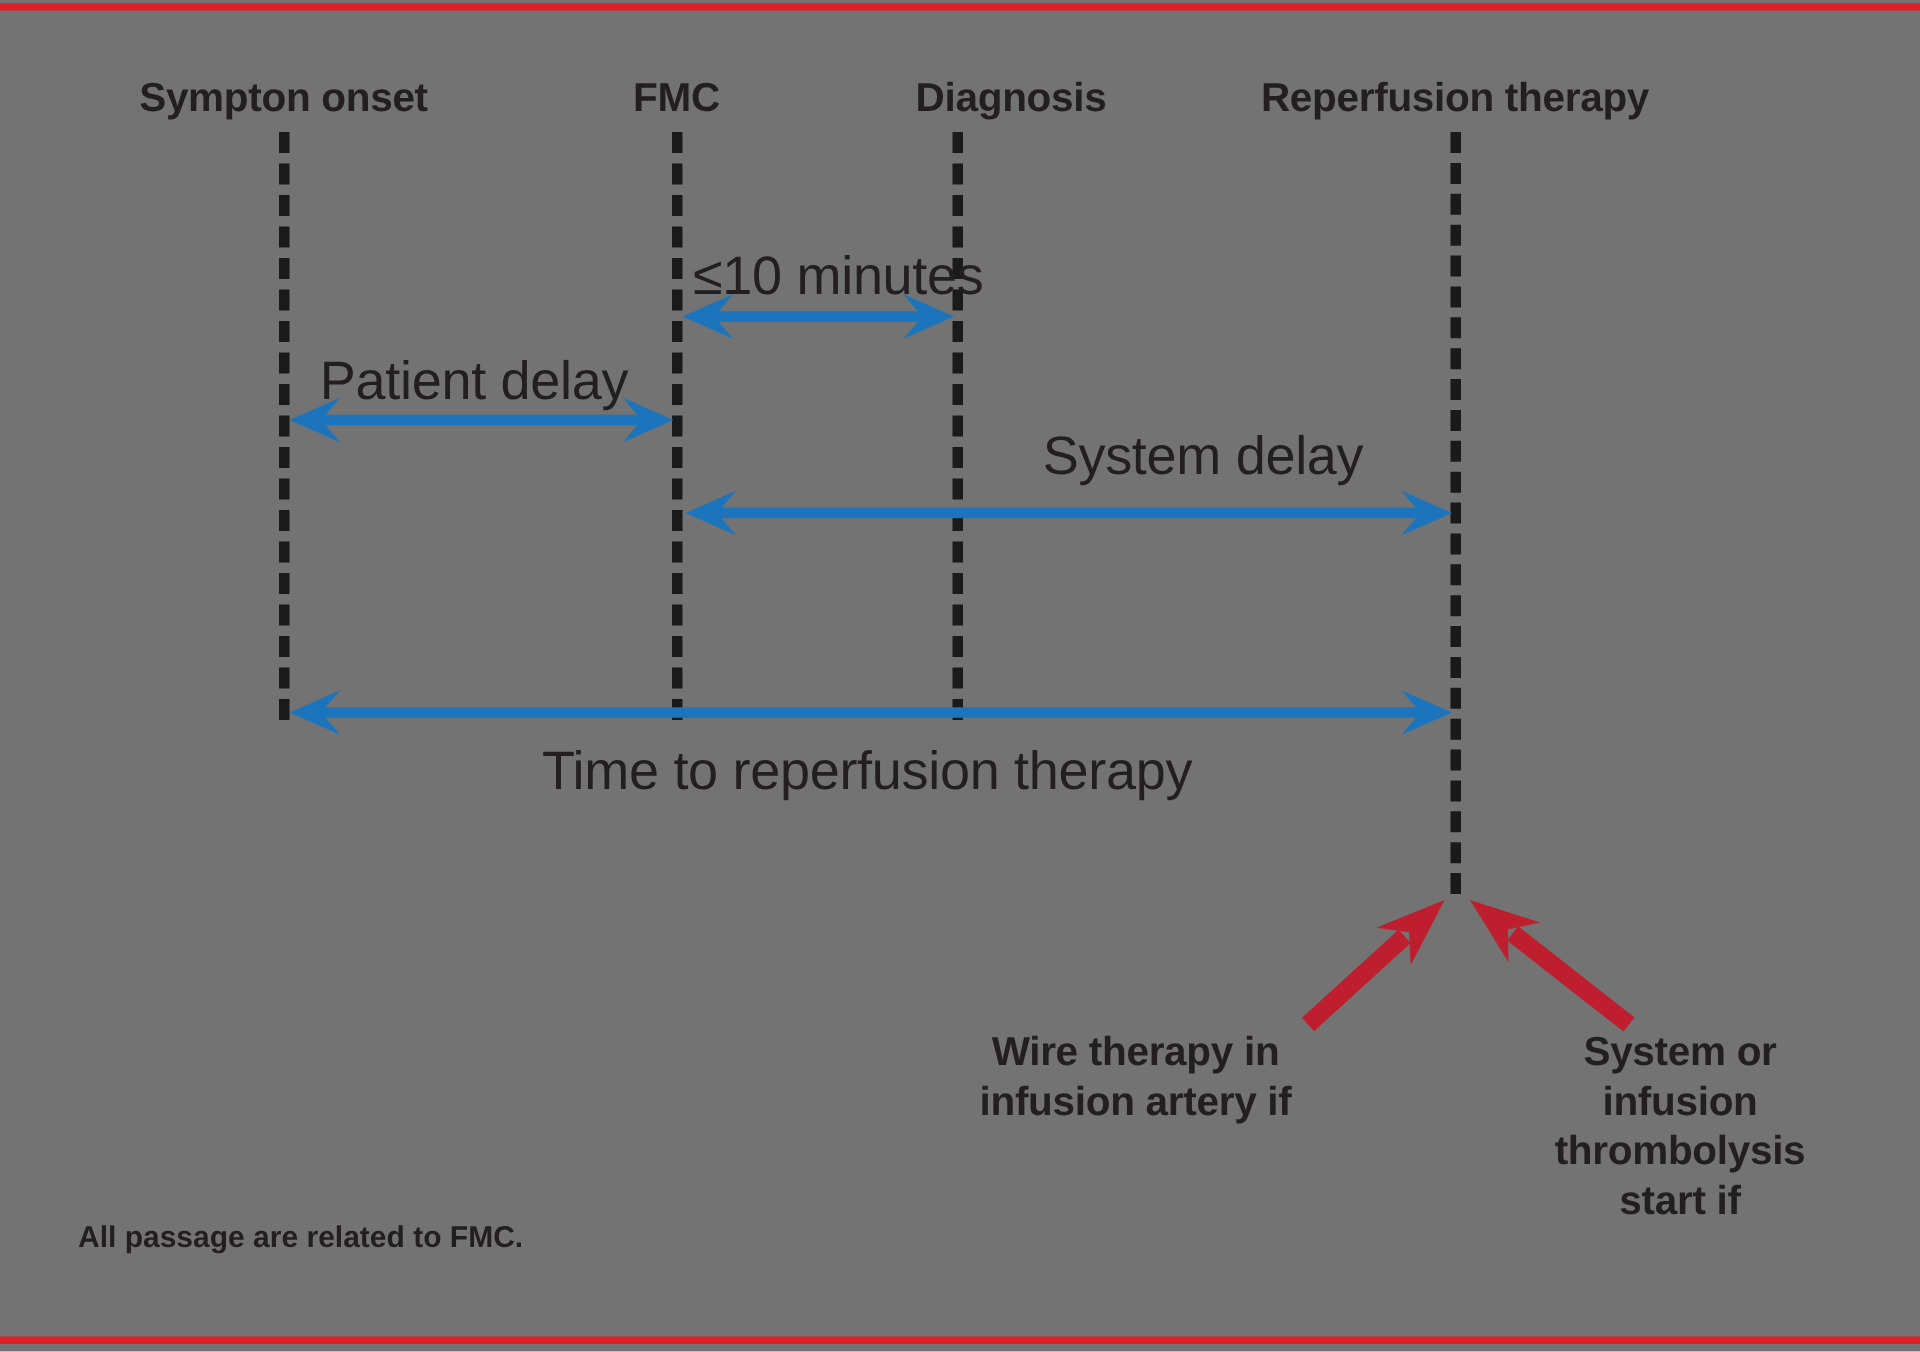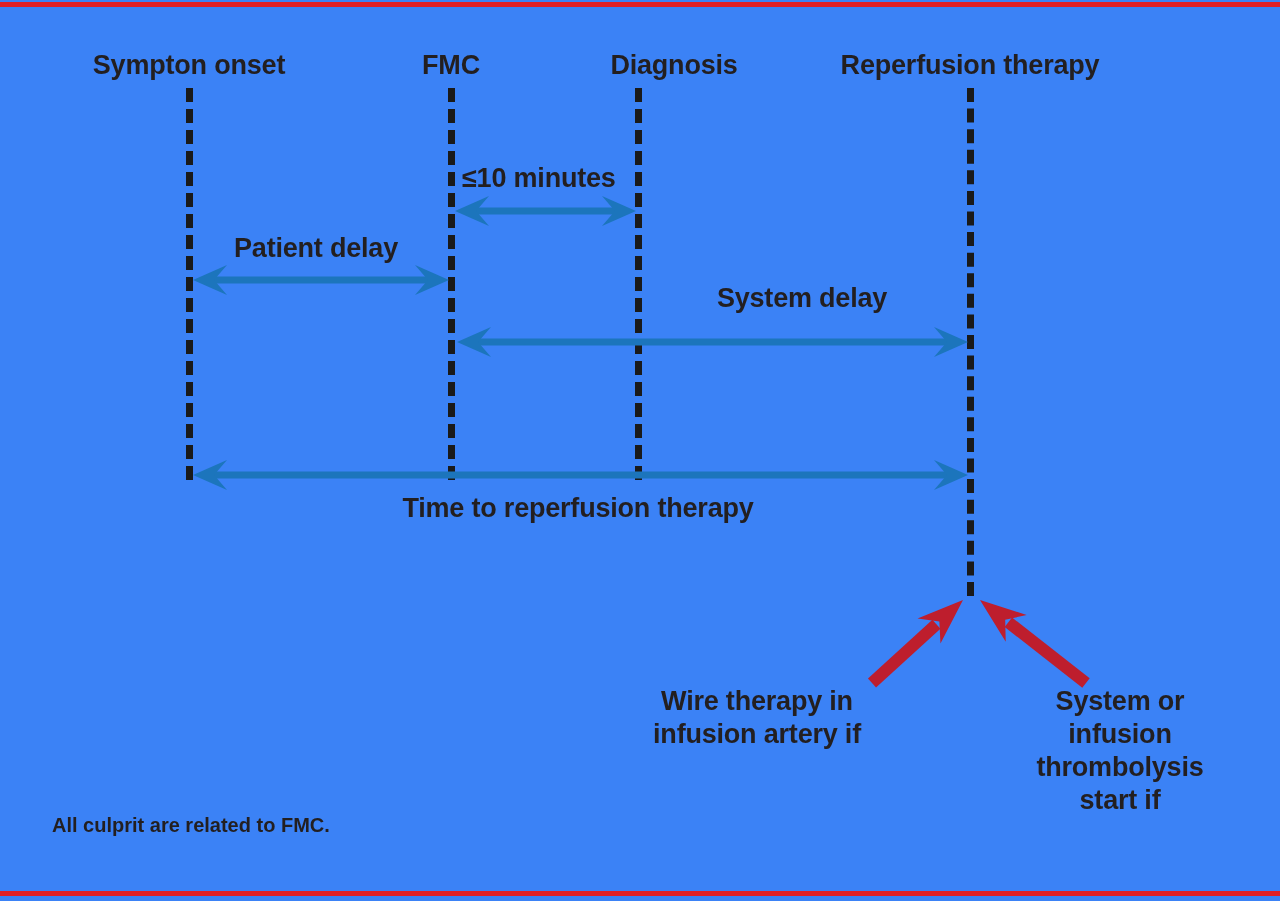--- a/index.html
+++ b/index.html
@@ -8,21 +8,21 @@
     padding: 0;
     background: #ffffff;
   }
   body {
     font-family: "Liberation Sans", sans-serif;
   }
   #figure {
     position: relative;
     width: 1280px;
     height: 901px;
-    background: #3b82f6;
+    background: #737373;
     overflow: hidden;
     box-sizing: border-box;
   }
 
   
   .rule {
     position: absolute;
     left: 0;
     width: 1280px;
     height: 5px;
@@ -53,22 +53,22 @@
   
   .arrow-svg {
     position: absolute;
     overflow: visible;
   }
 
   
   .interval-label {
     position: absolute;
     white-space: nowrap;
-    font-size: 27px;
-    font-weight: bold;
+    font-size: 36px;
+    font-weight: normal;
     color: #231f20;
     letter-spacing: -0.2px;
   }
   .interval-label.centered { transform: translateX(-50%); }
 
   
   .callout {
     position: absolute;
     text-align: center;
     font-size: 27px;
@@ -156,15 +156,15 @@
         <div>Wire therapy in</div>
         <div>infusion artery if</div>
       </div>
       <div class="callout" style="left: 1120px; top: 685px;">
         <div>System or infusion</div>
         <div>thrombolysis</div>
         <div>start if</div>
       </div>
     </div>
 
-  <div class="footnote" style="left: 52px; top: 814px;">All culprit are related to FMC.</div>
+  <div class="footnote" style="left: 52px; top: 814px;">All passage are related to FMC.</div>
 
 </div>
 
 </body></html>

